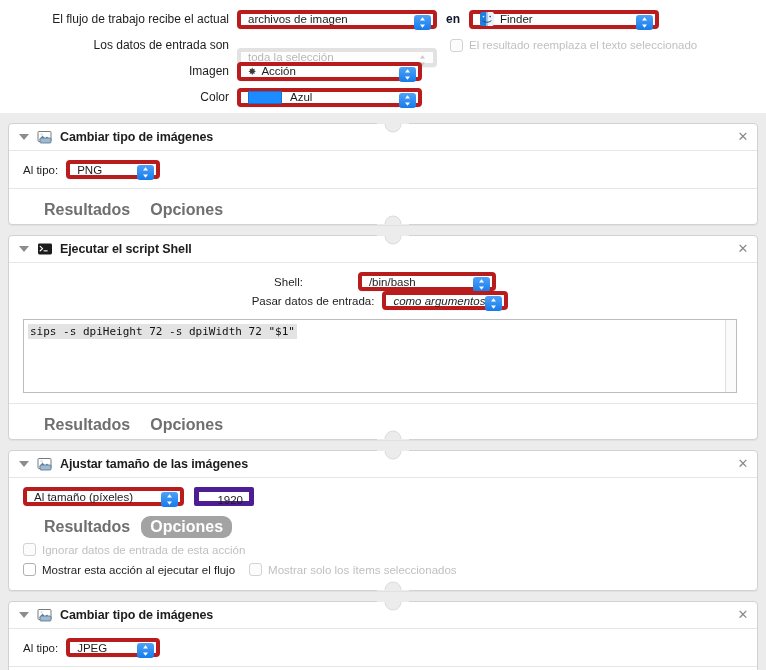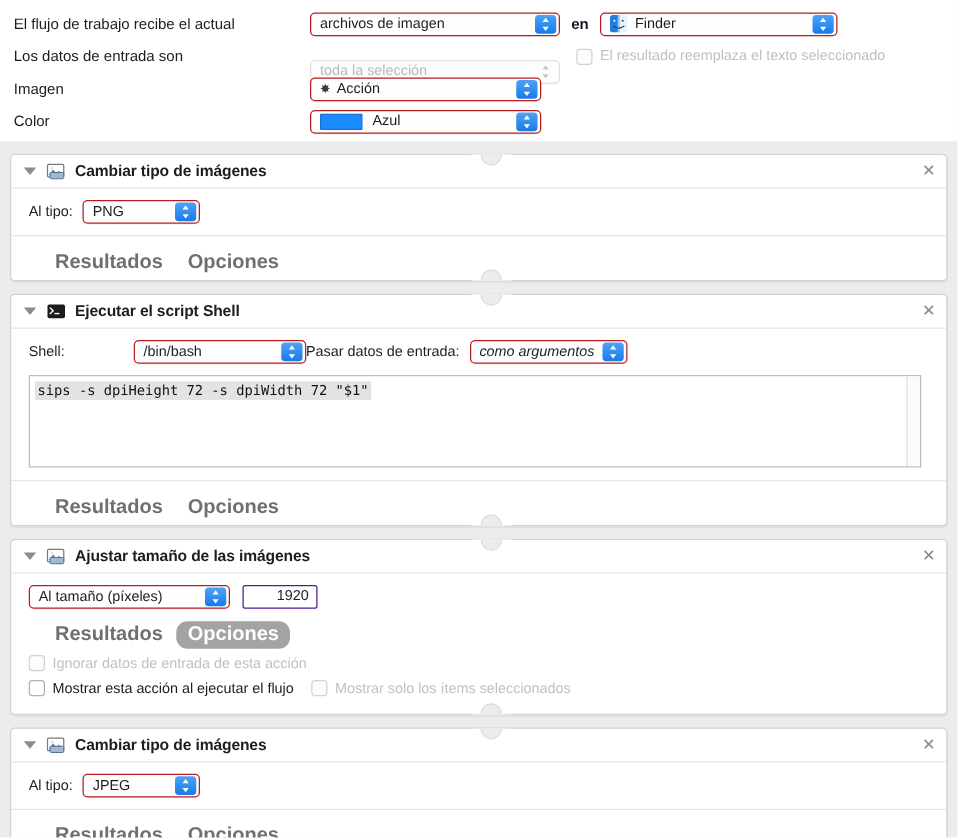--- a/index.html
+++ b/index.html
@@ -20,33 +20,33 @@
     position: relative;
   }
   .srow {
     display: flex;
     align-items: center;
     height: 26px;
     margin-bottom: 0px;
   }
   .slabel {
     width: 237px;
+    text-align: right;
     padding-right: 8px;
     font-size: 12px;
     color: #1d1d1f;
     white-space: nowrap;
-    margin-left: 11px;
   }
 
   
   .popup {
     position: relative;
     height: 19px;
     background: #fefefe;
-    border: 1px solid #b91c1c;
+    border: 4px solid #b91c1c;
     border-radius: 4px;
     display: inline-flex;
     align-items: center;
     padding: 0 22px 0 7px;
     font-size: 11.5px;
     color: #1d1d1f;
     box-shadow: 0 1px 0 rgba(0,0,0,0.04);
     white-space: nowrap;
   }
   .popup .arrows {
@@ -172,21 +172,21 @@
     cursor: default;
   }
 
   .act-body { padding: 9px 10px 0 14px; }
 
   .field-row { display: flex; align-items: center; }
   .field-label { font-size: 11.5px; color: #1d1d1f; margin-right: 8px; white-space: nowrap;}
 
   .num-field {
     width: 60px; height: 19px;
-    border: 1px solid #4c1d95;
+    border: 5px solid #4c1d95;
     border-radius: 2px;
     background: #fff;
     font-size: 11.5px;
     text-align: right;
     padding: 0 6px;
     line-height: 17px;
     color: #1d1d1f;
     margin-left: 10px;
   }
 
@@ -372,21 +372,21 @@
         <span class="disclosure"></span>
         <svg class="act-icon" viewBox="0 0 16 16">
           <rect x="1" y="2.5" width="14" height="11" rx="1.4" fill="#1c1c1c"></rect>
           <path d="M3.2 5.4 L5.6 7.6 L3.2 9.8" stroke="#ffffff" stroke-width="1.2" fill="none" stroke-linecap="round" stroke-linejoin="round"></path>
           <rect x="6.6" y="9.3" width="4" height="1.1" fill="#ffffff"></rect>
         </svg>
         <span class="act-title">Ejecutar el script Shell</span>
         <span class="close-x">✕</span>
       </div>
       <div class="act-body">
-        <div class="field-row" style="">
+        <div class="field-row" style="flex-direction:column;">
           <div class="field-row">
             <span class="field-label">Shell:</span>
             <div class="popup" style="width:138px;margin-left:47px;">
               <span>/bin/bash</span>
               <span class="arrows">
                 <svg width="9" height="13" viewBox="0 0 9 13">
                     <path fill="#ffffff" d="M4.5 1.2 L7 4.6 H2 Z M4.5 11.8 L2 8.4 H7 Z"></path>
                   </svg>
               </span>
             </div>

